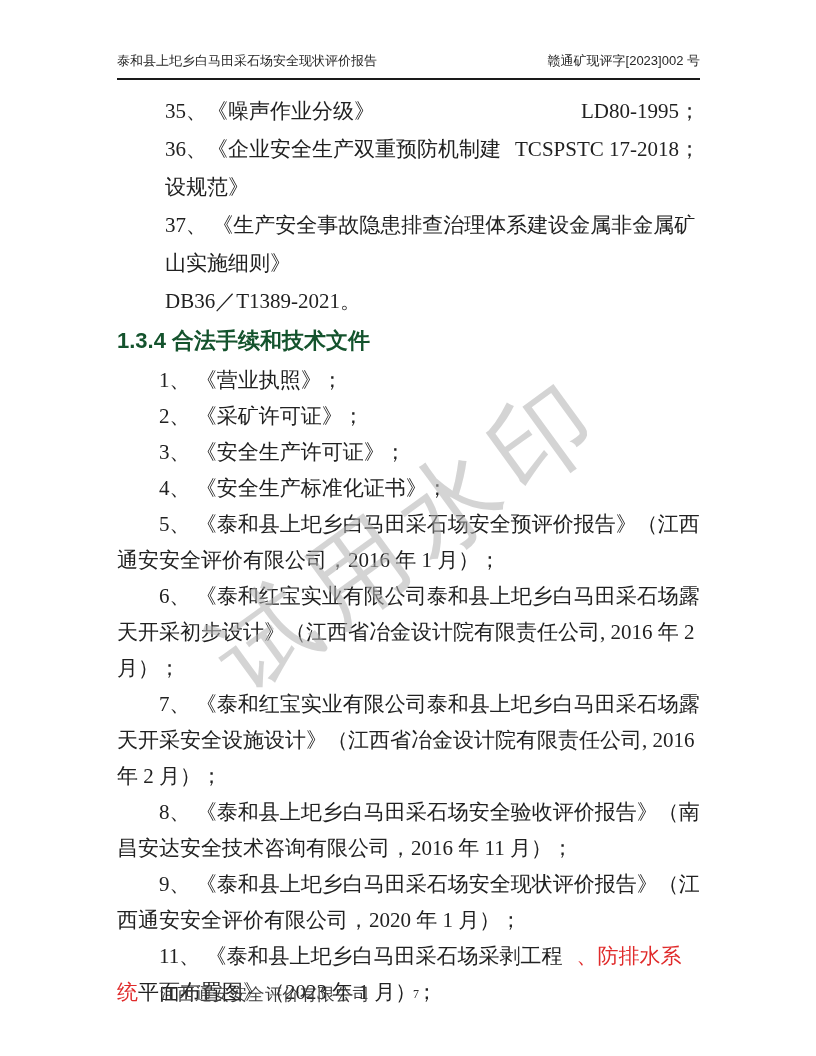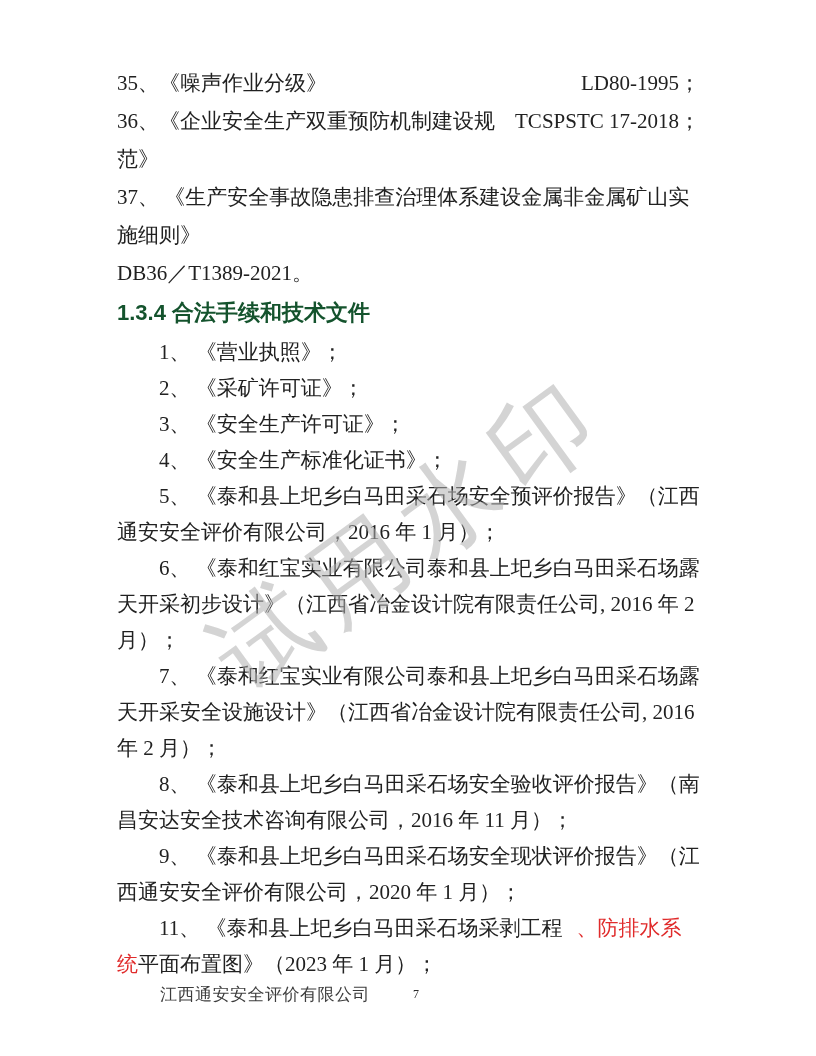--- a/index.html
+++ b/index.html
@@ -17,21 +17,21 @@
   .hdr {
     display:flex; justify-content:space-between; align-items:flex-end;
     border-bottom:2px solid #1a1a1a;
     padding-bottom:8px;
     font-family:"Liberation Sans","DejaVu Sans",sans-serif;
     font-size:13px; line-height:18px; color:#262626;
     white-space:nowrap;
   }
   
   .refs { margin-top:12px; font-size:21px; color:#212121; }
-  .ref-row { display:flex; justify-content:space-between; align-items:baseline; line-height:38px; }
+  .ref-row { display:flex; justify-content:space-between; align-items:baseline; line-height:38px;margin-left:48px; }
   .ref-row .code { white-space:nowrap; }
   .ref-row.code-only { }
   
   .sec-heading {
     margin:6px 0 0 0;
     font-family:"Liberation Sans","DejaVu Sans",sans-serif;
     font-weight:bold;
     font-size:22px; line-height:30px; color:#14532d;
   }
   
@@ -65,20 +65,24 @@
     font-size:12px; color:#2a2a2a;
   }
 </style>
 </head>
 <body>
 
 <div class="page">
 
   <div class="watermark">试用水印</div>
 
+  <div class="hdr">
+    <span>泰和县上圯乡白马田采石场安全现状评价报告</span>
+    <span>赣通矿现评字[2023]002 号</span>
+  </div>
 
   <div class="refs">
     <div class="ref-row">
       <span>35、《噪声作业分级》</span>
       <span class="code">LD80-1995；</span>
     </div>
     <div class="ref-row">
       <span>36、《企业安全生产双重预防机制建设规范》</span>
       <span class="code">TCSPSTC 17-2018；</span>
     </div>

